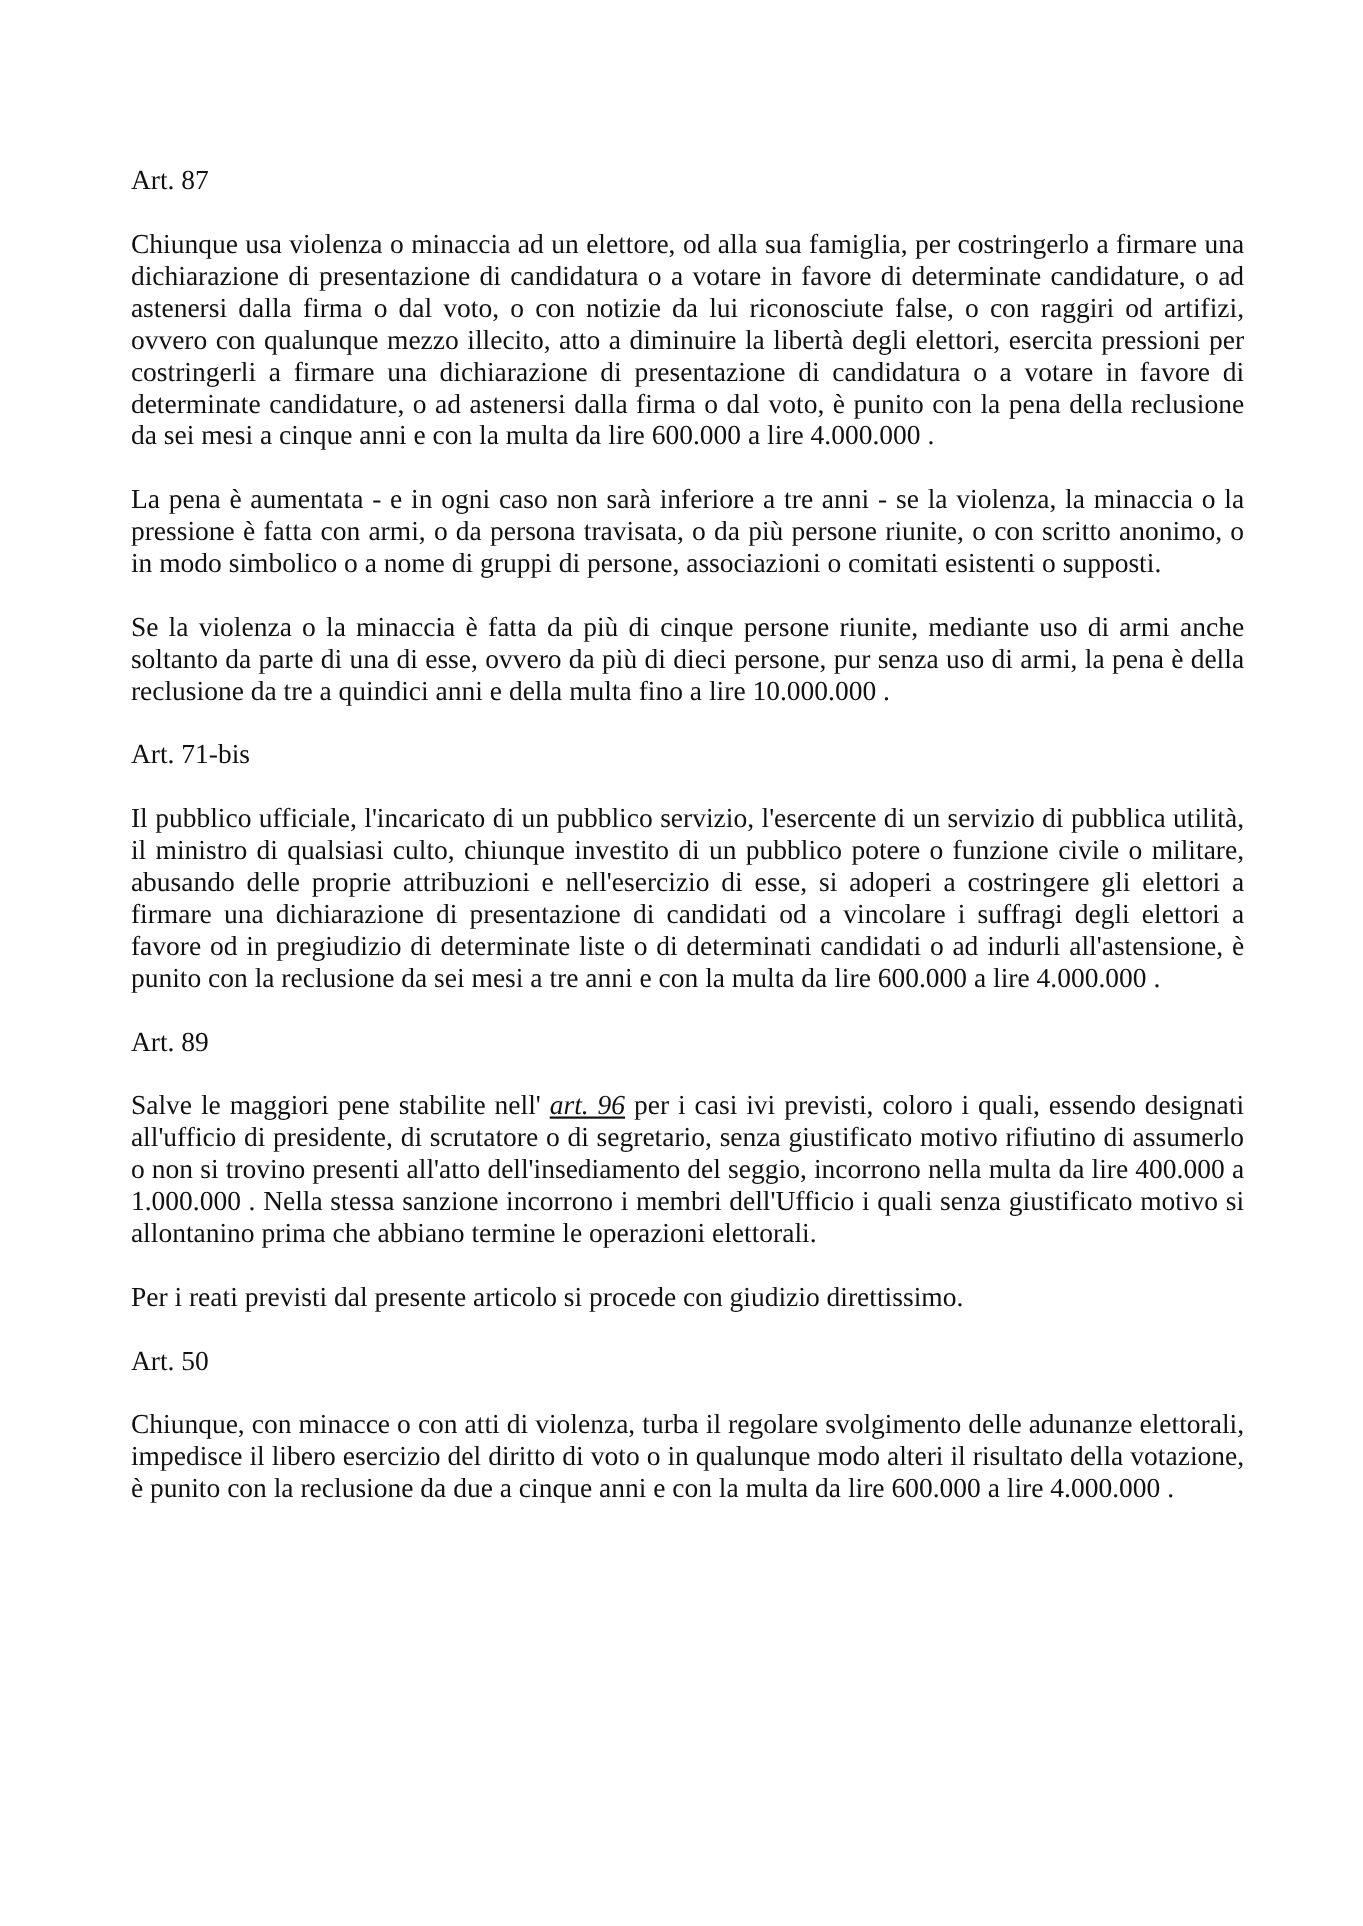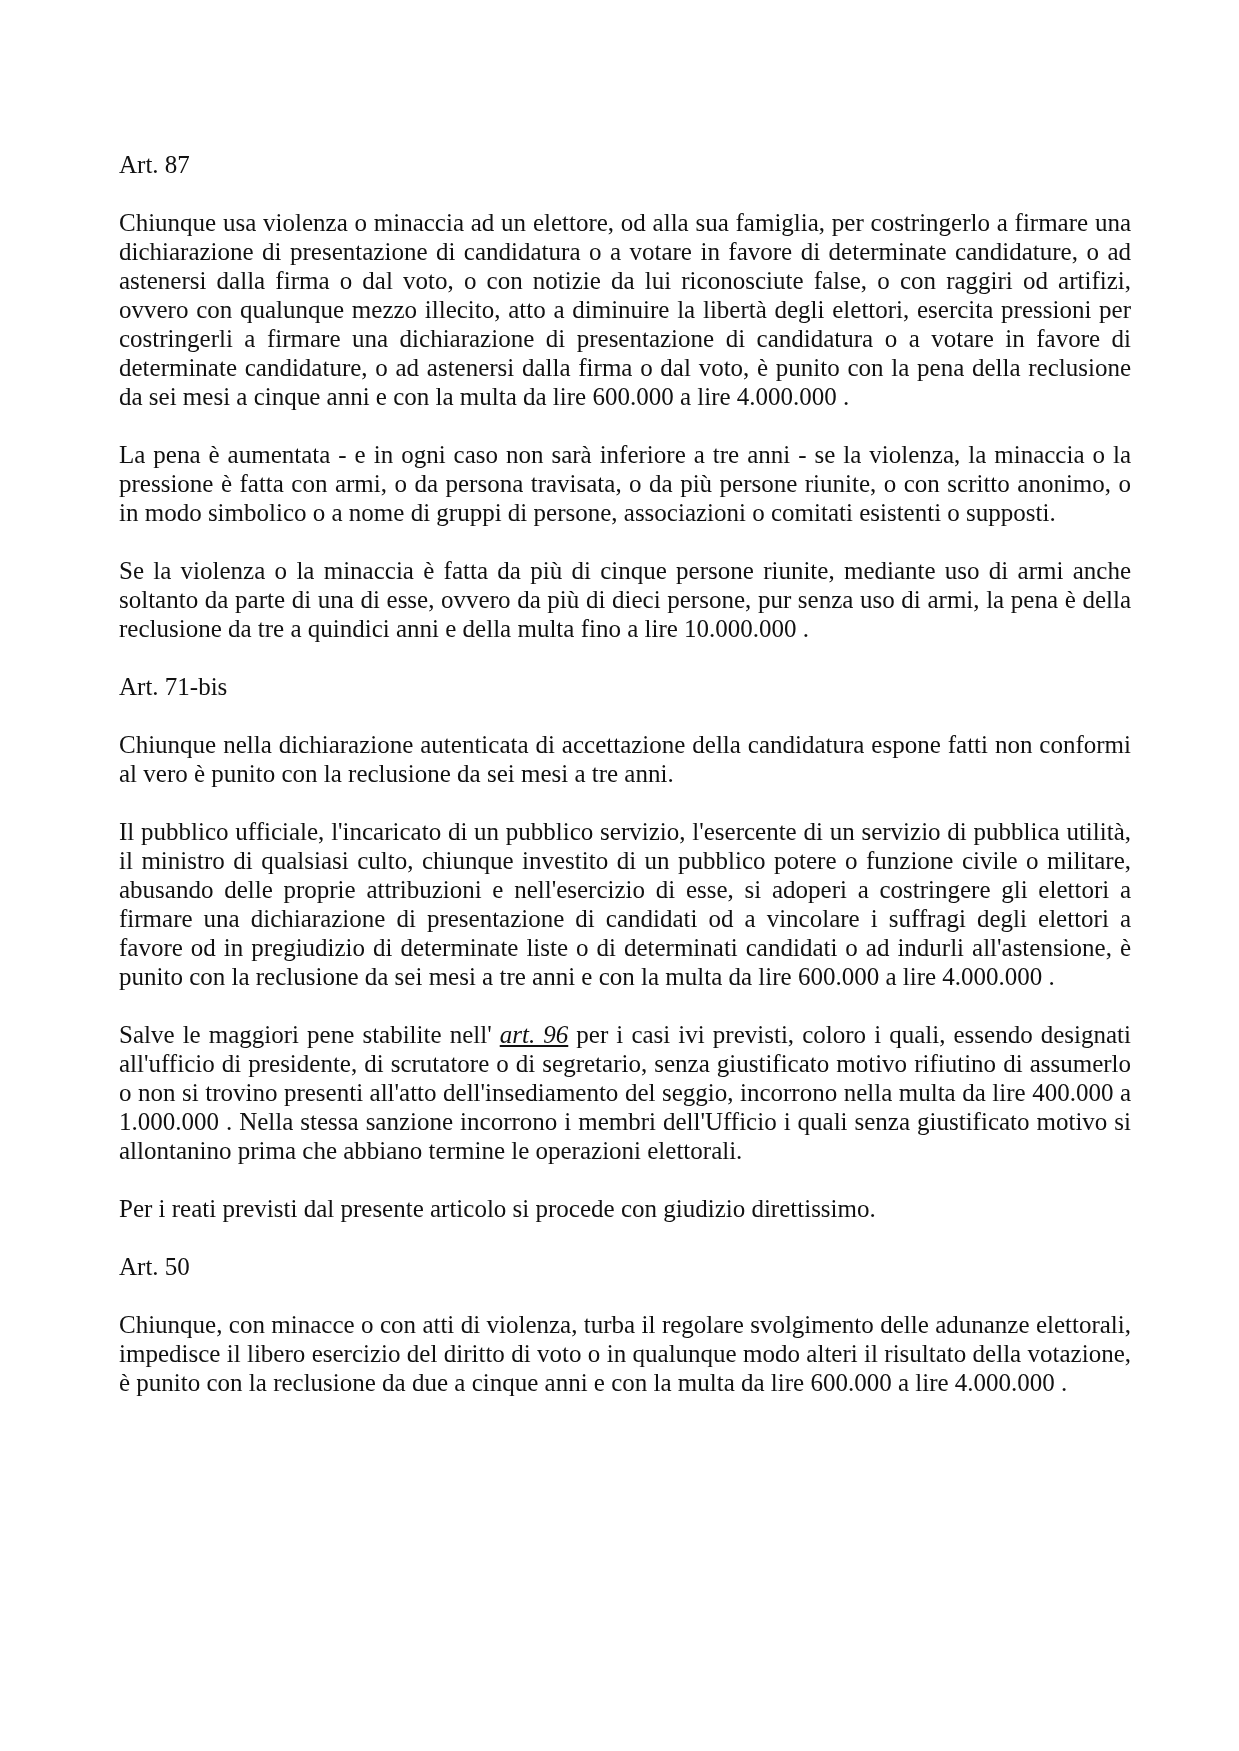--- a/index.html
+++ b/index.html
@@ -22,23 +22,23 @@
 <body>
 
 <div class="page">
 
   <div class="heading">Art. 87</div>
   <p class="para">Chiunque usa violenza o minaccia ad un elettore, od alla sua famiglia, per costringerlo a firmare una dichiarazione di presentazione di candidatura o a votare in favore di determinate candidature, o ad astenersi dalla firma o dal voto, o con notizie da lui riconosciute false, o con raggiri od artifizi, ovvero con qualunque mezzo illecito, atto a diminuire la libertà degli elettori, esercita pressioni per costringerli a firmare una dichiarazione di presentazione di candidatura o a votare in favore di determinate candidature, o ad astenersi dalla firma o dal voto, è punito con la pena della reclusione da sei mesi a cinque anni e con la multa da lire 600.000  a lire 4.000.000  .</p>
   <p class="para">La pena è aumentata - e in ogni caso non sarà inferiore a tre anni - se la violenza, la minaccia o la pressione è fatta con armi, o da persona travisata, o da più persone riunite, o con scritto anonimo, o in modo simbolico o a nome di gruppi di persone, associazioni o comitati esistenti o supposti.</p>
   <p class="para">Se la violenza o la minaccia è fatta da più di cinque persone riunite, mediante uso di armi anche soltanto da parte di una di esse, ovvero da più di dieci persone, pur senza uso di armi, la pena è della reclusione da tre a quindici anni e della multa fino a lire 10.000.000  .</p>
 
   <div class="heading">Art. 71-bis</div>
-  <p class="para">Chiunque nella dichiarazione autenticata di accettazione della candidatura espone fatti non conformi al vero è punito con la reclusione da sei mesi a tre anni.</p>
 
   <p class="para">Il pubblico ufficiale, l'incaricato di un pubblico servizio, l'esercente di un servizio di pubblica utilità, il ministro di qualsiasi culto, chiunque investito di un pubblico potere o funzione civile o militare, abusando delle proprie attribuzioni e nell'esercizio di esse, si adoperi a costringere gli elettori a firmare una dichiarazione di presentazione di candidati od a vincolare i suffragi degli elettori a favore od in pregiudizio di determinate liste o di determinati candidati o ad indurli all'astensione, è punito con la reclusione da sei mesi a tre anni e con la multa da lire 600.000  a lire 4.000.000  .</p>
 
+  <div class="heading">Art. 89</div>
   <p class="para"><span>Salve le maggiori pene stabilite nell' </span><span class="it">art. 96</span><span> per i casi ivi previsti, coloro i quali, essendo designati all'ufficio di presidente, di scrutatore o di segretario, senza giustificato motivo rifiutino di assumerlo o non si trovino presenti all'atto dell'insediamento del seggio, incorrono nella multa da lire 400.000 a 1.000.000 . Nella stessa sanzione incorrono i membri dell'Ufficio i quali senza giustificato motivo si allontanino prima che abbiano termine le operazioni elettorali.</span></p>
   <p class="para">Per i reati previsti dal presente articolo si procede con giudizio direttissimo.</p>
 
   <div class="heading">Art. 50</div>
   <p class="para">Chiunque, con minacce o con atti di violenza, turba il regolare svolgimento delle adunanze elettorali, impedisce il libero esercizio del diritto di voto o in qualunque modo alteri il risultato della votazione, è punito con la reclusione da due a cinque anni e con la multa da lire 600.000 a lire 4.000.000  .</p>
 
 </div>
 
 </body></html>

